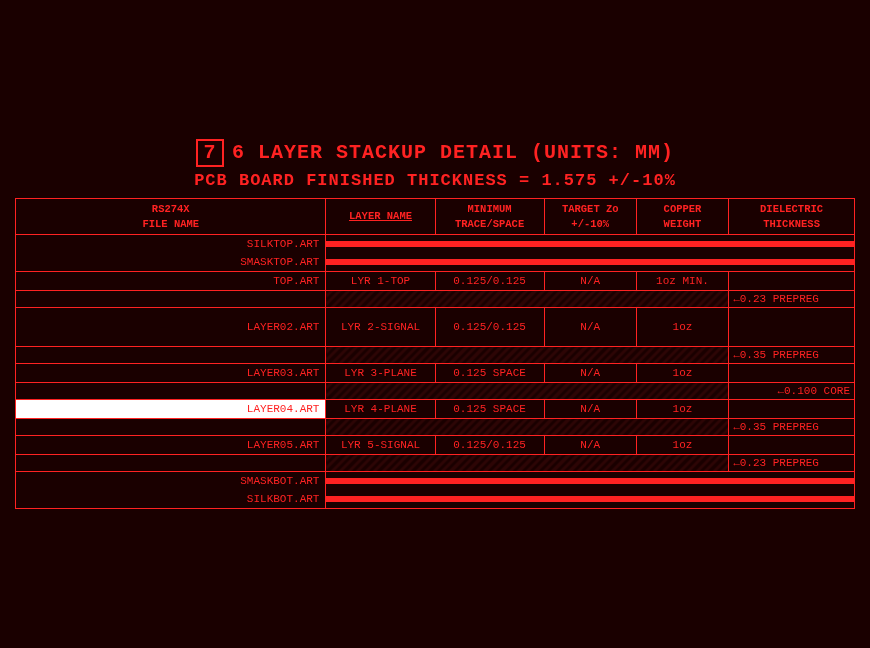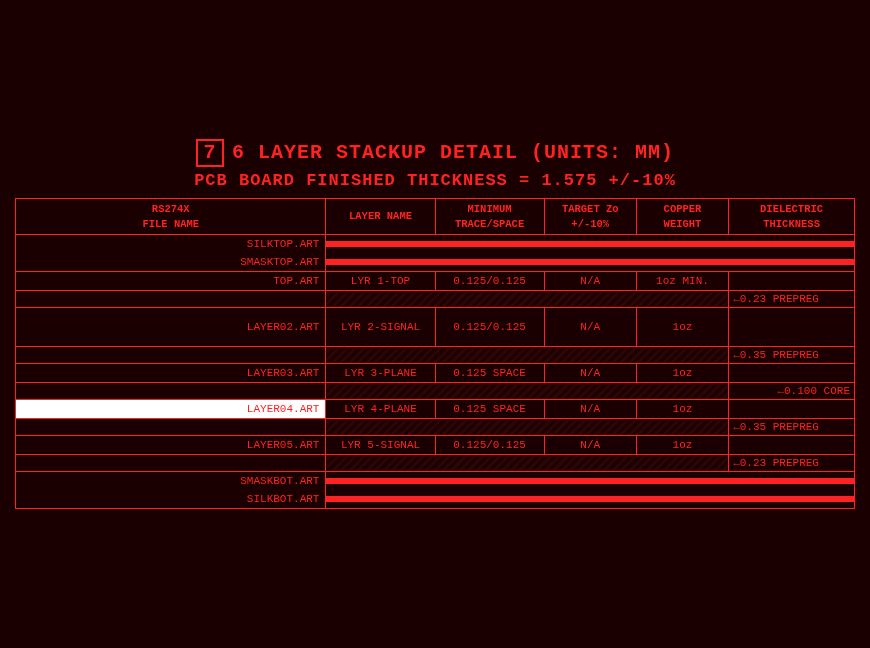--- a/index.html
+++ b/index.html
@@ -84,21 +84,21 @@
       <span>6 LAYER STACKUP DETAIL (UNITS: MM)</span>
     </div>
     <div class="title-line2">PCB BOARD FINISHED THICKNESS = 1.575 +/-10%</div>
   </div>
 
   <table style="width:100%; border-collapse:collapse; font-family:'Courier New',Courier,monospace;">
 
     <tbody>
         <tr>
       <td style="width:108px; border:1px solid #ff2222; padding:3px 4px; text-align:center; color:#ff2222; font-size:10.5px; font-weight:bold; line-height:1.4; background:#1a0000;">RS274X<br>FILE NAME</td>
-      <td style="border:1px solid #ff2222; padding:3px 4px; text-align:center; color:#ff2222; font-size:10.5px; font-weight:bold; line-height:1.4; background:#1a0000; width:13%;">LAYER NAME</td>
+      <td style="border:1px solid #ff2222; padding:3px 4px; text-align:center; color:#ff2222; font-size:10.5px; font-weight:bold; line-height:1.4; background:#1a0000; width:13%;text-decoration:underline;">LAYER NAME</td>
       <td style="border:1px solid #ff2222; padding:3px 4px; text-align:center; color:#ff2222; font-size:10.5px; font-weight:bold; line-height:1.4; background:#1a0000; width:13%;">MINIMUM<br>TRACE/SPACE</td>
       <td style="border:1px solid #ff2222; padding:3px 4px; text-align:center; color:#ff2222; font-size:10.5px; font-weight:bold; line-height:1.4; background:#1a0000; width:11%;">TARGET Zo<br>+/-10%</td>
       <td style="border:1px solid #ff2222; padding:3px 4px; text-align:center; color:#ff2222; font-size:10.5px; font-weight:bold; line-height:1.4; background:#1a0000; width:11%;">COPPER<br>WEIGHT</td>
       <td style="border:1px solid #ff2222; padding:3px 4px; text-align:center; color:#ff2222; font-size:10.5px; font-weight:bold; line-height:1.4; background:#1a0000; width:15%;">DIELECTRIC<br>THICKNESS</td>
     </tr>
 
     <tr>
       <td style="border:1px solid #ff2222; border-bottom:none; padding:3px 6px; text-align:right; color:#ff2222; font-size:11px; background:#1a0000;">SILKTOP.ART</td>
       <td colspan="5" style="border:1px solid #ff2222; border-bottom:none; padding:4px 0; background:#1a0000;">
         <div class="silk-full-bar"></div>

